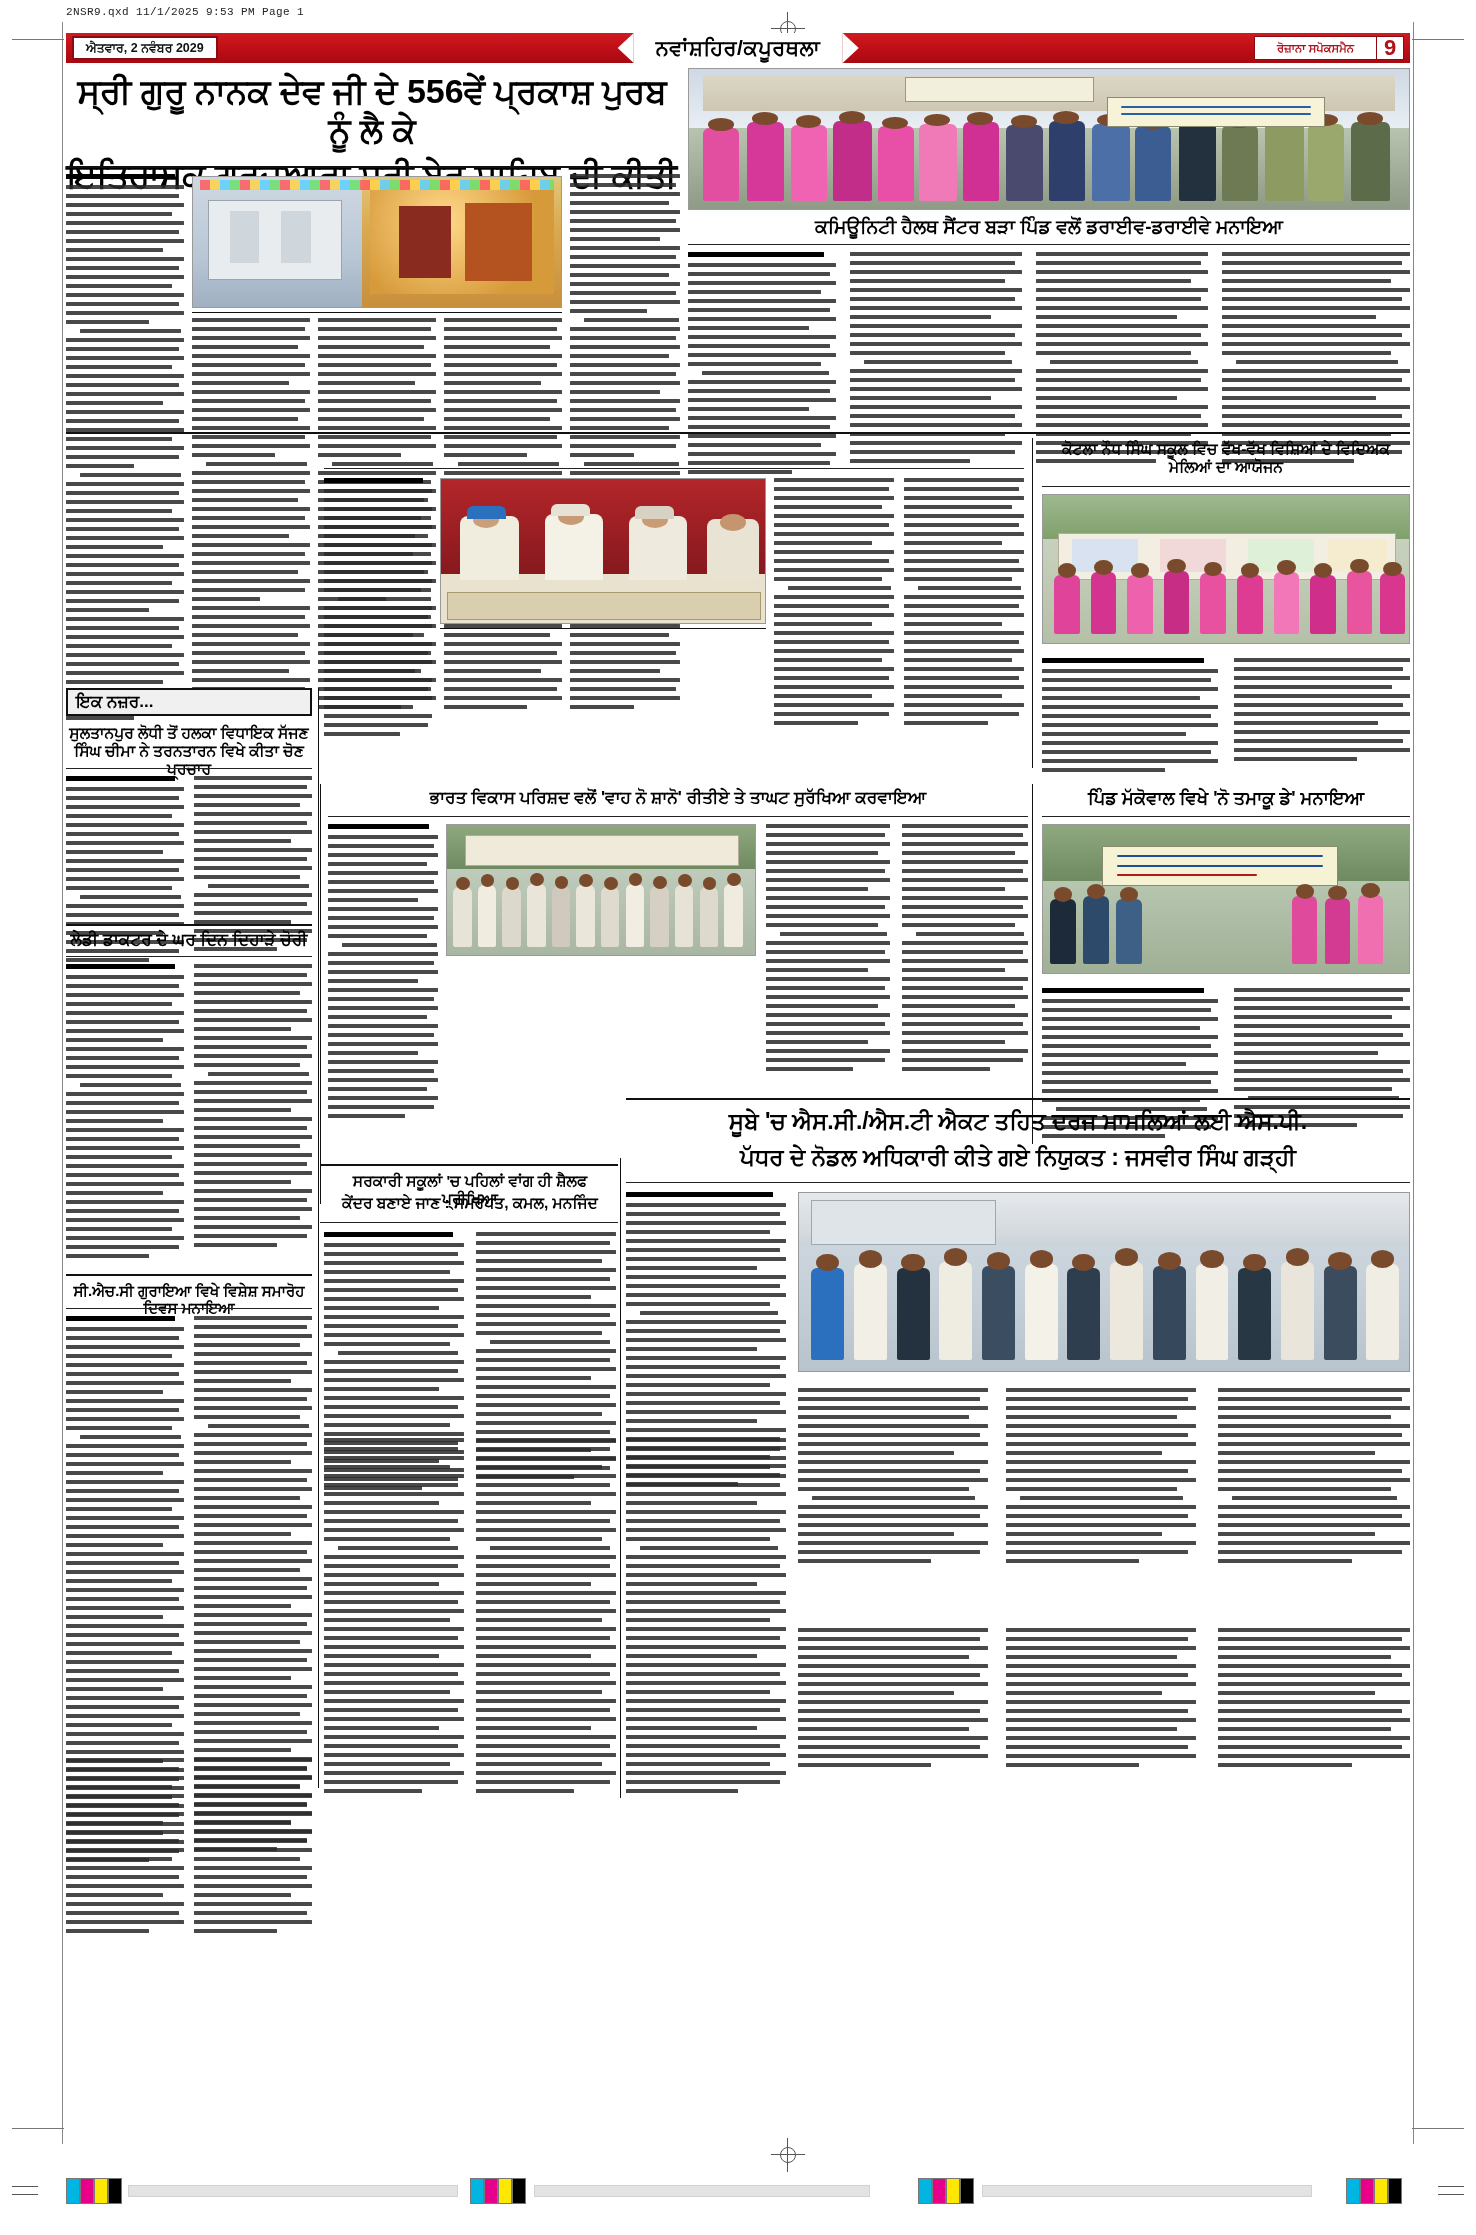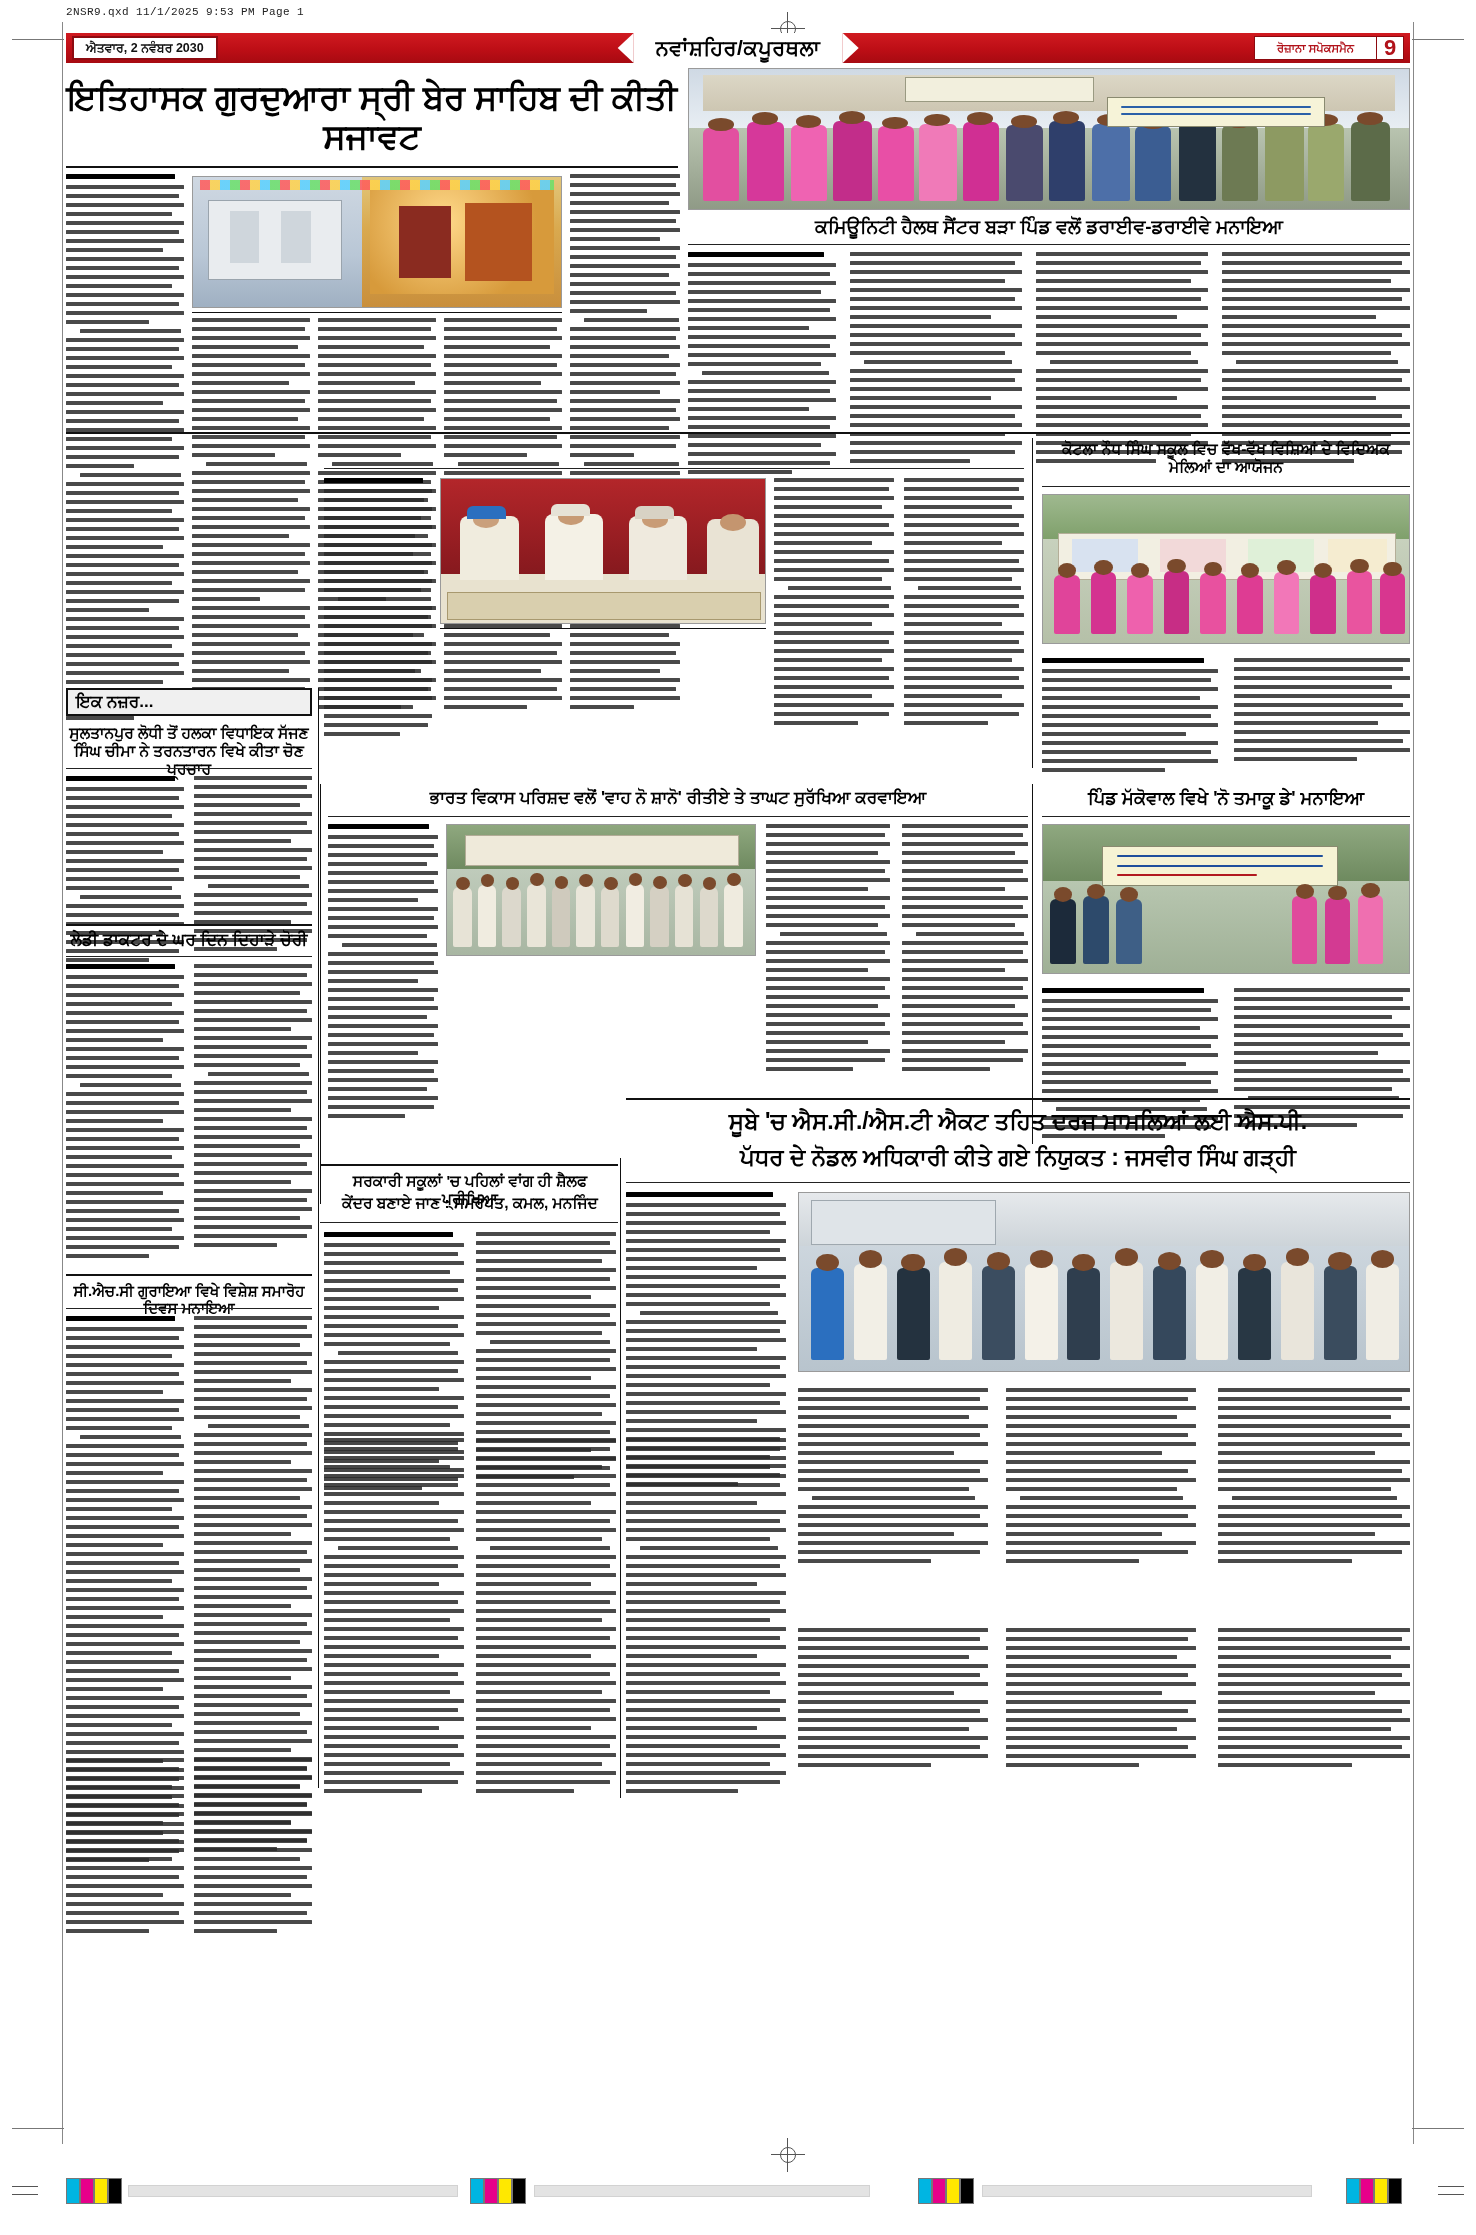--- a/index.html
+++ b/index.html
@@ -101,21 +101,21 @@
 <div class="regmark" style="left:771px;top:2138px;">
     <div class="regcirc"></div>
   </div>
 <div class="hair" style="left:12px;top:39px;width:52px;height:1px;"></div>
 <div class="hair" style="left:1412px;top:39px;width:52px;height:1px;"></div>
 <div class="hair" style="left:12px;top:2128px;width:52px;height:1px;"></div>
 <div class="hair" style="left:1412px;top:2128px;width:52px;height:1px;"></div>
 
 <div class="masthead">
   <div class="mh-datebox">
-    <div class="mh-date">ਐਤਵਾਰ, 2 ਨਵੰਬਰ 2030</div>
+    <div class="mh-date">ਐਤਵਾਰ, 2 ਨਵੰਬਰ 2029</div>
   </div>
   <div class="mh-centerwrap">
     <div class="mh-arrow-l"></div>
     <div class="mh-edition">
       <span>ਨਵਾਂਸ਼ਹਿਰ/ਕਪੂਰਥਲਾ</span>
     </div>
     <div class="mh-arrow-r"></div>
   </div>
   <div class="mh-right">
     <div class="mh-brand">
@@ -123,20 +123,21 @@
     </div>
     <div class="mh-pageno">
       <span>9</span>
     </div>
   </div>
 </div>
 
 <div class="page">
 
   <div class="col" style="left:0;top:4px;width:612px;">
+    <div class="hl hl-main">ਸ੍ਰੀ ਗੁਰੂ ਨਾਨਕ ਦੇਵ ਜੀ ਦੇ 556ਵੇਂ ਪ੍ਰਕਾਸ਼ ਪੁਰਬ ਨੂੰ ਲੈ ਕੇ</div>
     <div class="hl hl-main" style="margin-top:6px;">ਇਤਿਹਾਸਕ ਗੁਰਦੁਆਰਾ ਸ੍ਰੀ ਬੇਰ ਸਾਹਿਬ ਦੀ ਕੀਤੀ ਸਜਾਵਟ</div>
   </div>
   <div class="rule" style="position:absolute;left:0;top:98px;width:612px;"></div>
 
   <div class="photo" style="position:absolute;left:622px;top:0;width:722px;height:142px;">
     <div class="sky" style="background:linear-gradient(180deg,#cfd9e4,#e8eef3);"></div>
     <div class="grd" style="background:linear-gradient(180deg,#b9c4b0,#8f9a86);"></div>
     <div style="position:absolute;left:2%;top:4%;width:96%;height:26%;background:linear-gradient(180deg,#dcd7c6,#cdc6b2);"></div>
     <div style="position:absolute;left:30%;top:6%;width:26%;height:16%;background:#f2efdd;border:1px solid #9a9a82;"></div>
     <div class="ppl" style="left:2%;width:5%;height:52%;background:#e24fa0;"></div>

